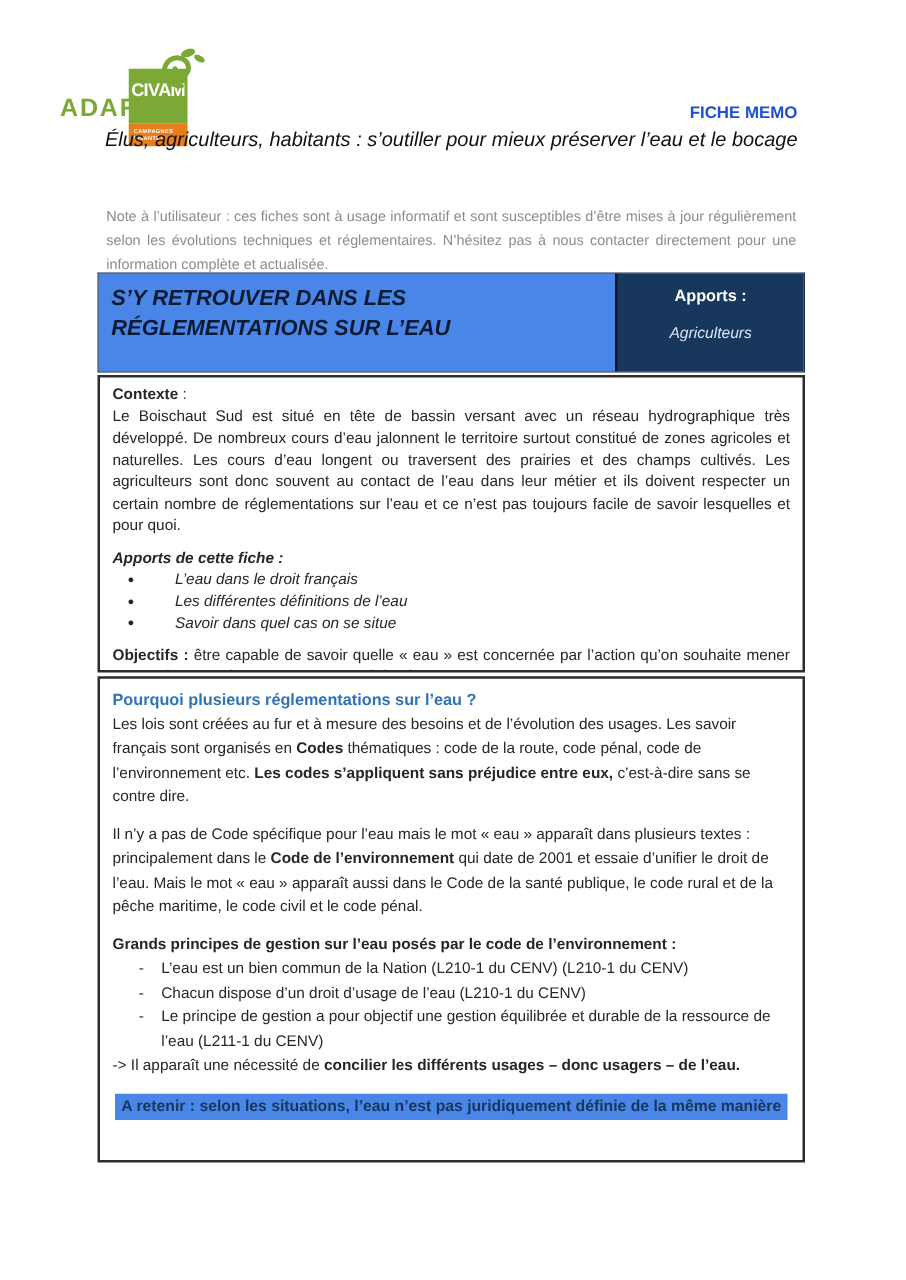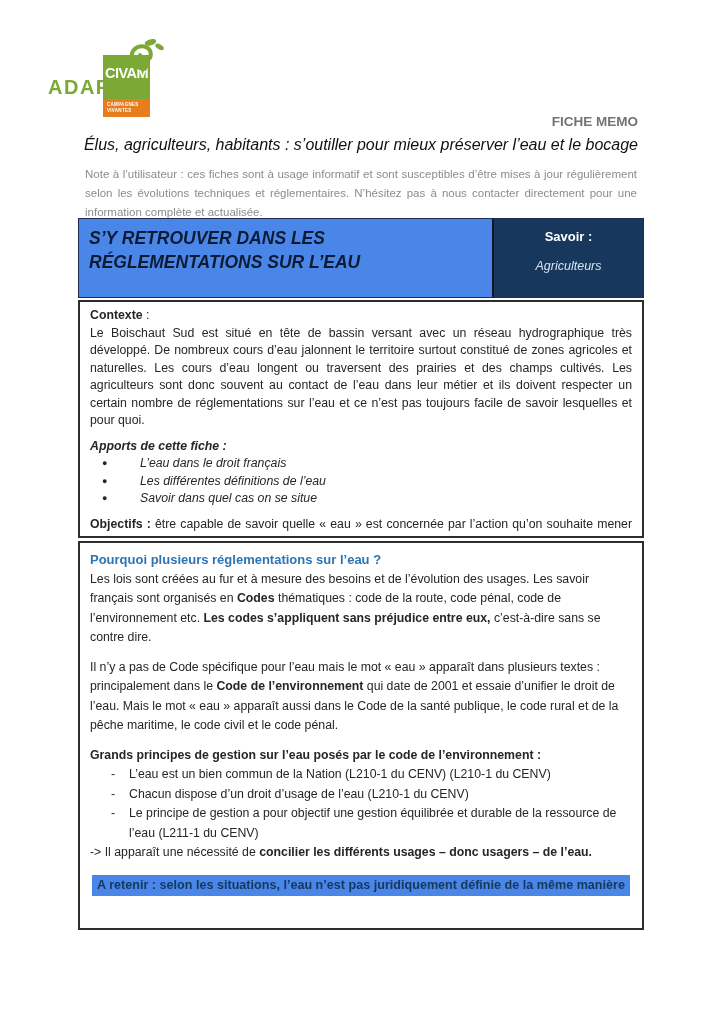--- a/index.html
+++ b/index.html
@@ -13,21 +13,21 @@
   .logo-box{position:absolute;left:58px;top:13px;width:47px;height:44px;background:#7ca835;
             display:flex;align-items:flex-end;justify-content:center;padding-bottom:18px;box-sizing:border-box;}
   .logo-civam{color:#ffffff;font-weight:bold;font-size:14.5px;letter-spacing:-0.5px;}
   .logo-orange{position:absolute;left:58px;top:57px;width:47px;height:18px;background:#e87d1e;
                color:#ffffff;font-size:4.5px;line-height:5.5px;font-weight:bold;
                padding:3px 0 0 4px;box-sizing:border-box;letter-spacing:0.3px;}
   .logo-spiral{position:absolute;left:80px;top:-6px;}
 
   
   .header-right{position:absolute;top:82px;right:87px;text-align:right;}
-  .fiche-memo{font-weight:bold;font-size:13.5px;color:#737373;margin-top:32px;}
+  .fiche-memo{font-weight:bold;font-size:13.5px;color:#1d4ed8;}
   .subtitle{font-style:italic;font-size:16px;color:#111111;margin-top:7px;}
 
   
   .note{position:absolute;left:85px;top:153px;width:552px;font-size:11.5px;line-height:19px;
         color:#8c8c8c;text-align:justify;}
 
   
   .banner{position:absolute;left:78px;top:218px;width:566px;height:80px;display:flex;
           box-sizing:border-box;border:1px solid #1e2d50;}
   .banner-left{flex:1;background:#4a86e8;padding:7px 8px 0 10px;box-sizing:border-box;}
@@ -95,21 +95,21 @@
     <div class="subtitle">Élus, agriculteurs, habitants : s’outiller pour mieux préserver l’eau et le bocage</div>
   </div>
 
   <p class="note">Note à l’utilisateur : ces fiches sont à usage informatif et sont susceptibles d’être mises à jour régulièrement selon les évolutions techniques et réglementaires. N’hésitez pas à nous contacter directement pour une information complète et actualisée.</p>
 
   <div class="banner">
     <div class="banner-left">
       <div class="banner-title">S’Y RETROUVER DANS LES RÉGLEMENTATIONS SUR L’EAU</div>
     </div>
     <div class="banner-right">
-      <div class="public-label">Savoir :</div>
+      <div class="public-label">Apports :</div>
       <div class="public-value">Agriculteurs</div>
     </div>
   </div>
 
   <div class="cbox box1">
     <p><b>Contexte</b><span> :</span></p>
     <p class="just">Le Boischaut Sud est situé en tête de bassin versant avec un réseau hydrographique très développé. De nombreux cours d’eau jalonnent le territoire surtout constitué de zones agricoles et naturelles. Les cours d’eau longent ou traversent des prairies et des champs cultivés. Les agriculteurs sont donc souvent au contact de l’eau dans leur métier et ils doivent respecter un certain nombre de réglementations sur l’eau et ce n’est pas toujours facile de savoir lesquelles et pour quoi.</p>
     <div class="gap8"></div>
     <p class="bi">Apports de cette fiche :</p>
     <ul class="blist">

